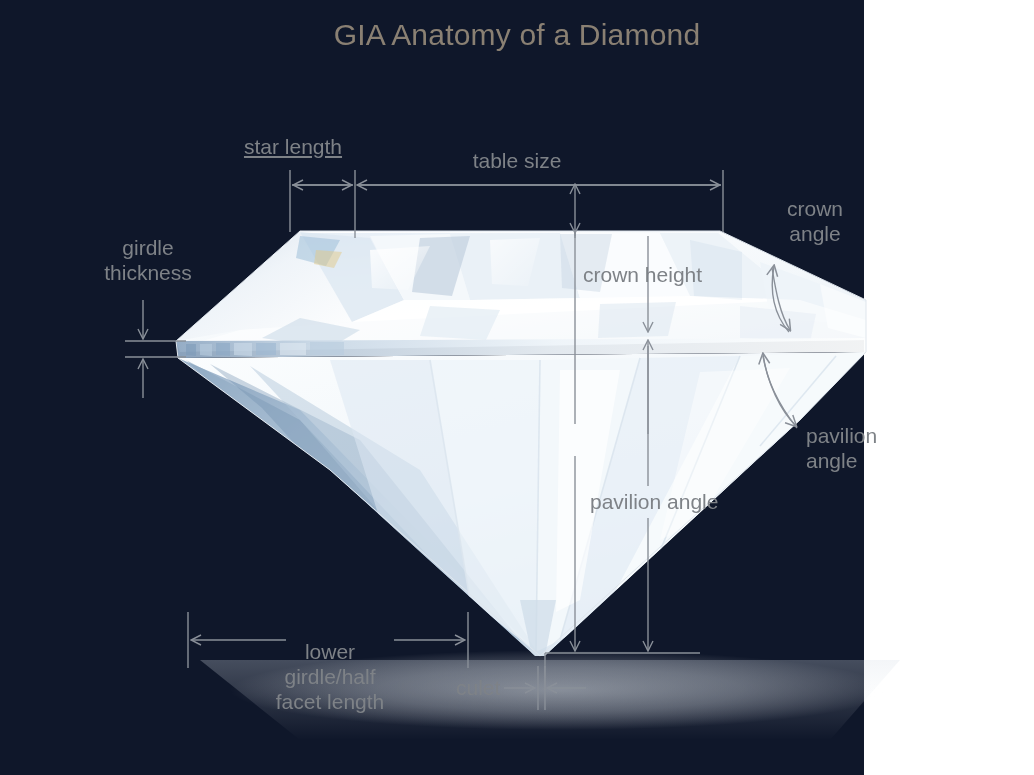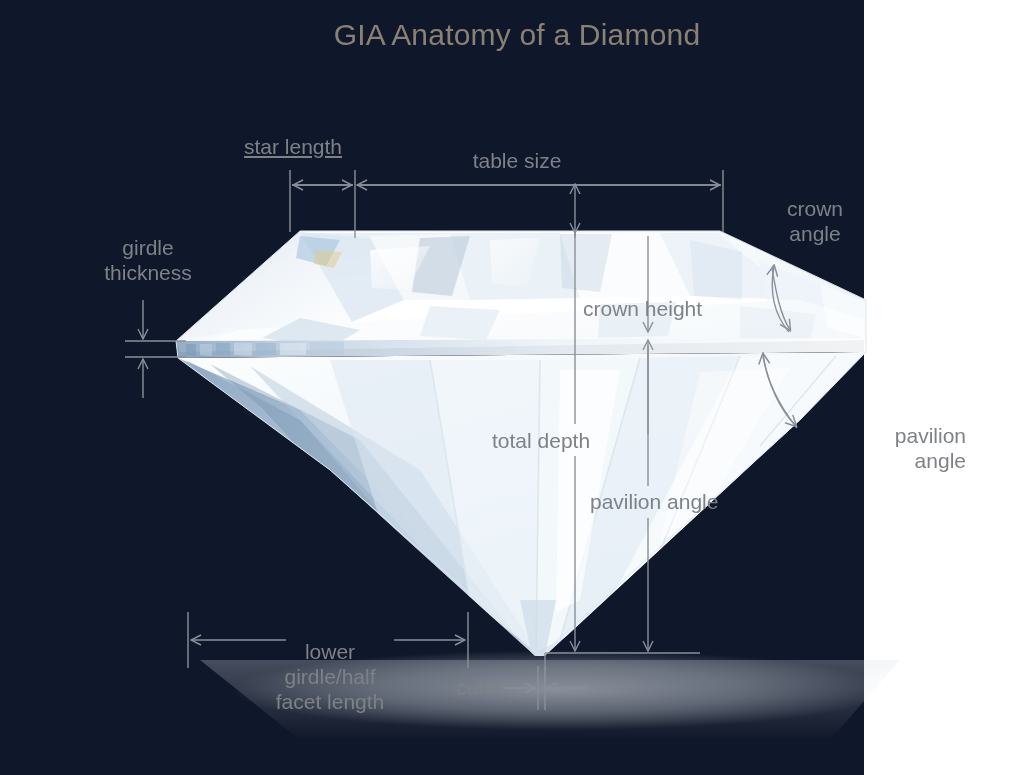--- a/index.html
+++ b/index.html
@@ -253,25 +253,24 @@
   <div class="lbl c" style="left:188px;top:134px;width:210px;text-decoration:underline;">star length</div>
 
   <div class="lbl c" style="left:392px;top:148px;width:250px;">table size</div>
 
   <div class="lbl c" style="left:48px;top:235px;width:200px;">girdle
 thickness</div>
 
   <div class="lbl c" style="left:750px;top:196px;width:130px;">crown
 angle</div>
 
-  <div class="lbl l" style="left:583px;top:262px;width:200px;margin-top:34px;">crown height</div>
-
-  <div class="lbl l" style="left:492px;top:428px;width:180px;">total depth</div>
-
-  <div class="lbl l" style="left:806px;top:423px;width:160px;text-align:right;">pavilion
+  <div class="lbl l" style="left:583px;top:262px;width:200px;">crown height</div>
+
+
+  <div class="lbl l" style="left:806px;top:423px;width:160px;">pavilion
 angle</div>
 
   <div class="lbl l" style="left:590px;top:489px;width:210px;">pavilion angle</div>
 
   <div class="lbl c" style="left:230px;top:599px;width:200px;margin-top:40px;">lower
 girdle/half
 facet length</div>
 
   <div class="lbl l" style="left:408px;top:675px;width:90px;margin-left:48px;">culet</div>
 

